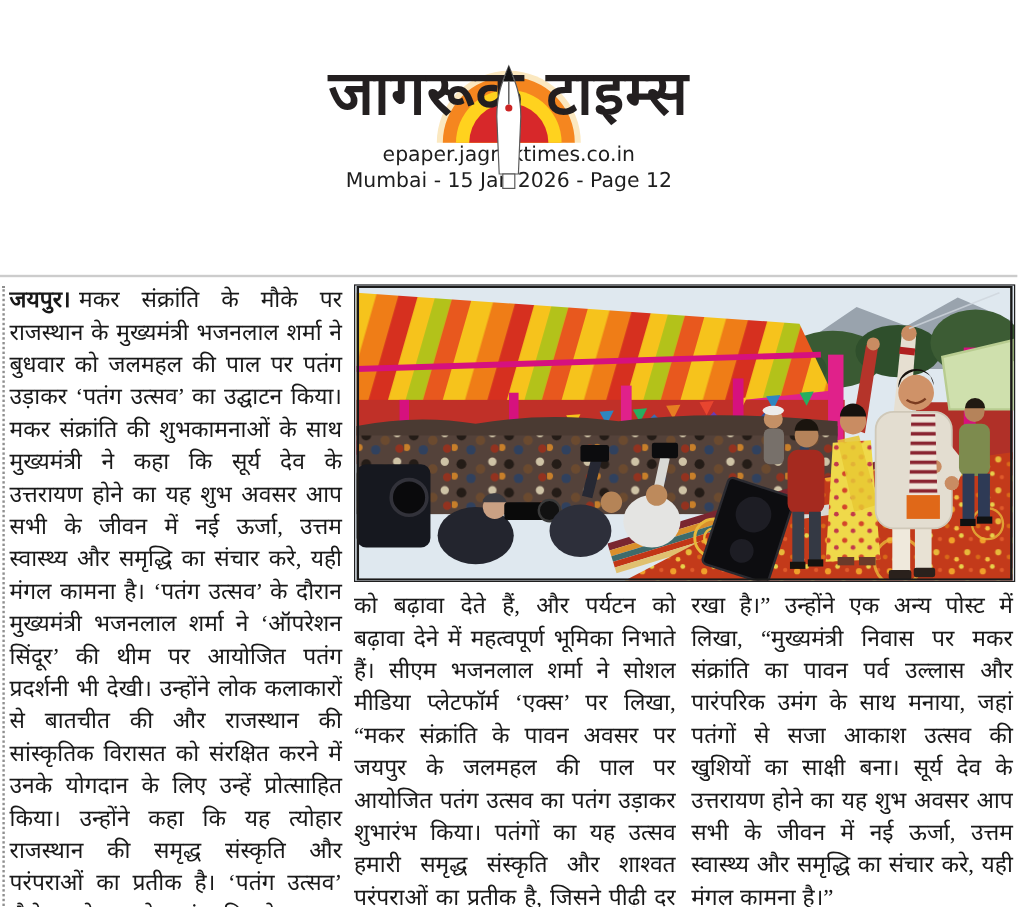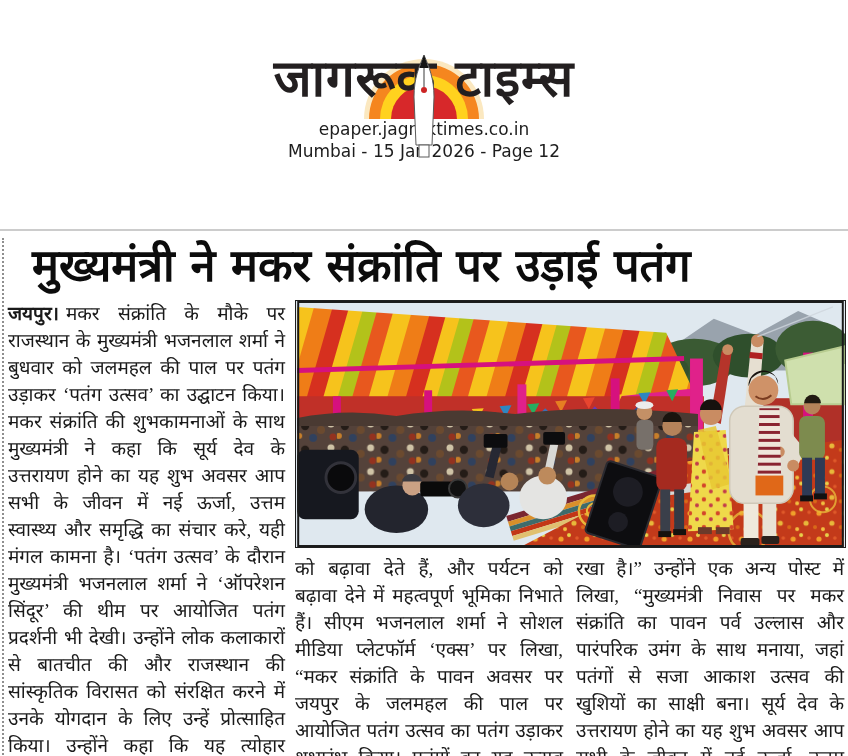--- a/index.html
+++ b/index.html
@@ -63,21 +63,20 @@
       <rect x="16" y="92" width="10" height="12" fill="#ffffff" stroke="#5a5a5a" stroke-width="1"></rect>
     </svg>
     <div class="site-url">epaper.jagruktimes.co.in</div>
     <div class="edition-line">Mumbai - 15 Jan 2026 - Page 12</div>
     <div class="masthead-rule"></div>
   </header>
 
   <div class="left-dotted-rule"></div>
 
   <article class="article">
-    <h2 class="headline">मुख्यमंत्री ने मकर संक्रांति पर उड़ाई पतंग</h2>
 
     <div class="content">
 
       <p class="bodytext col-left">
         <span class="lead-city">जयपुर।</span><span>मकर संक्रांति के मौके पर राजस्थान के मुख्यमंत्री भजनलाल शर्मा ने बुधवार को जलमहल की पाल पर पतंग उड़ाकर ‘पतंग उत्सव’ का उद्घाटन किया। मकर संक्रांति की शुभकामनाओं के साथ मुख्यमंत्री ने कहा कि सूर्य देव के उत्तरायण होने का यह शुभ अवसर आप सभी के जीवन में नई ऊर्जा, उत्तम स्वास्थ्य और समृद्धि का संचार करे, यही मंगल कामना है। ‘पतंग उत्सव’ के दौरान मुख्यमंत्री भजनलाल शर्मा ने ‘ऑपरेशन सिंदूर’ की थीम पर आयोजित पतंग प्रदर्शनी भी देखी। उन्होंने लोक कलाकारों से बातचीत की और राजस्थान की सांस्कृतिक विरासत को संरक्षित करने में उनके योगदान के लिए उन्हें प्रोत्साहित किया। उन्होंने कहा कि यह त्योहार राजस्थान की समृद्ध संस्कृति और परंपराओं का प्रतीक है। ‘पतंग उत्सव’ जैसे आयोजन लोक संस्कृति को मजबूत करते हैं, रचनात्मकता और सामाजिक जागरूकता</span>
       </p>
 
       <div class="right-region">
 
         <figure class="photo-frame" role="img" aria-label="मुख्यमंत्री भजनलाल शर्मा जलमहल की पाल पर आयोजित पतंग उत्सव में पतंग उड़ाते हुए; रंग-बिरंगे शामियाने के नीचे दर्शक, फोटोग्राफर और फूलों से सजा लाल कालीन">

